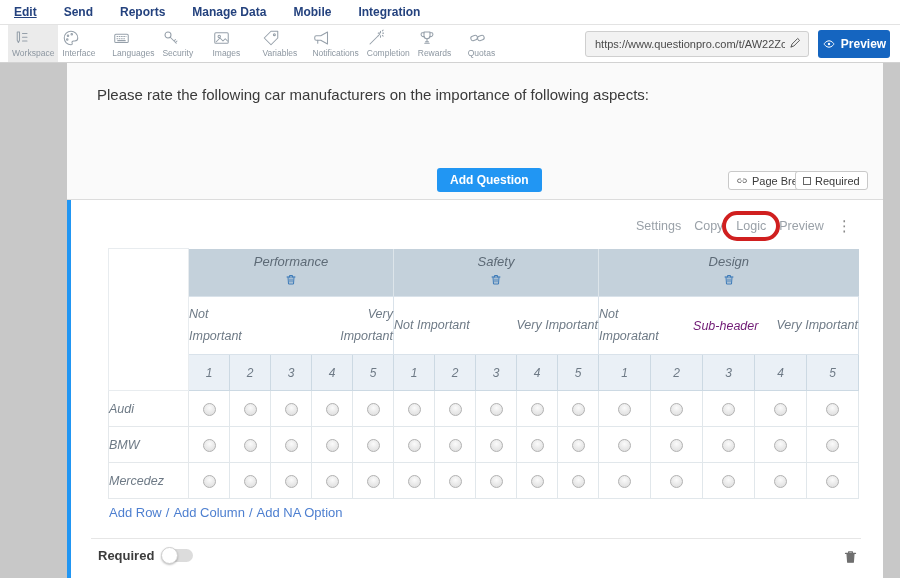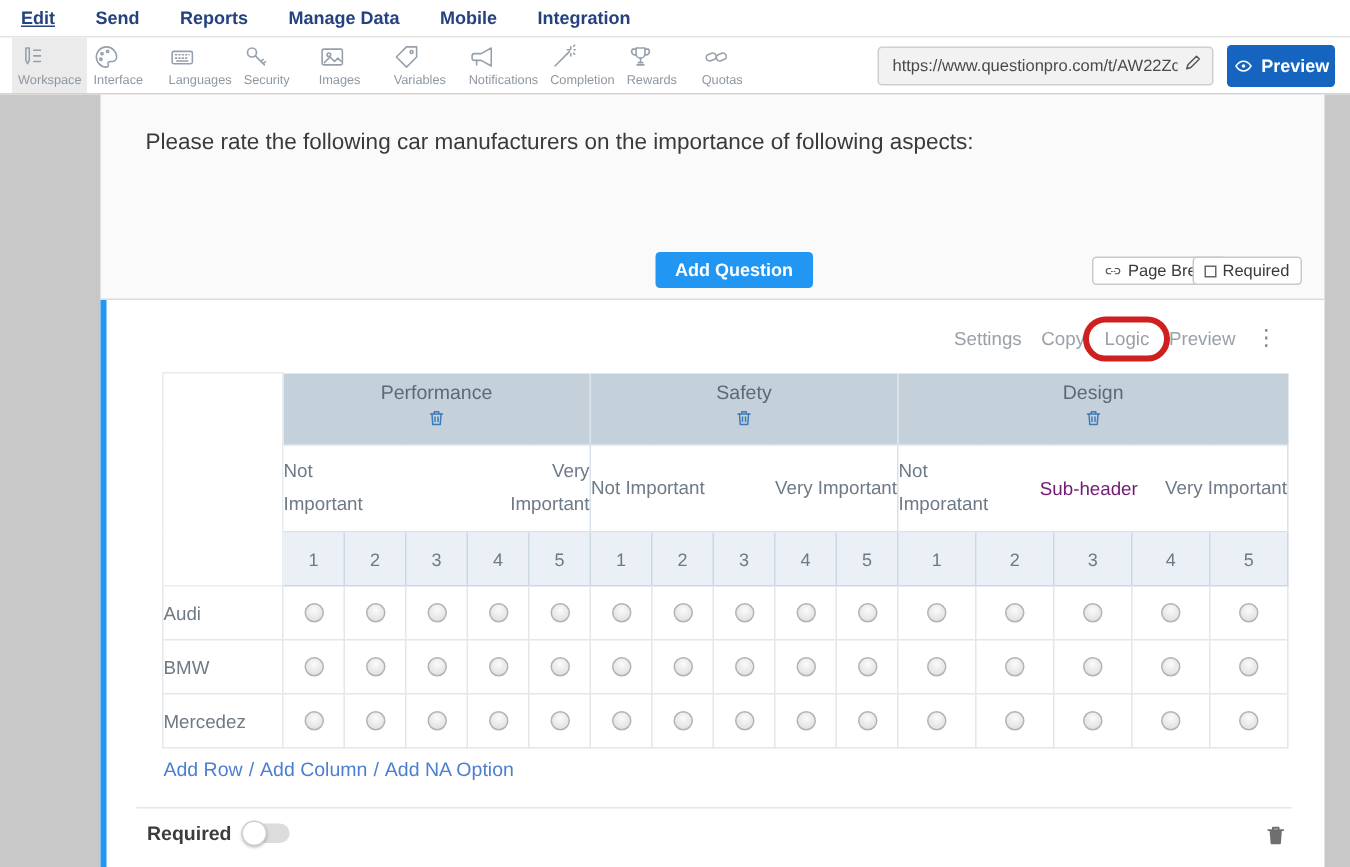--- a/index.html
+++ b/index.html
@@ -87,21 +87,21 @@
     font-size:12.5px; color:#9aa1a8;
   }
   .action-item { cursor:pointer; position:relative; }
   .red-oval {
     position:absolute; top:-8px; bottom:-8px; left:-14px; right:-14px;
     border:4px solid #d01f1f; border-radius:17px; pointer-events:none;
   }
   .dots { font-size:15px; color:#8a8a8a; cursor:pointer; letter-spacing:0; line-height:1; }
 
   
-  table.matrix { position:absolute; left:37px; top:48px; border-collapse:collapse; table-layout:fixed; }
+  table.matrix { position:absolute; left:37px; top:48px; border-collapse:collapse; table-layout:fixed;font-style:italic; }
   .matrix col.c-label { width:80px; }
   .matrix col.c-s { width:41px; }
   .matrix col.c-w { width:52px; }
   .matrix th, .matrix td { padding:0; font-weight:normal; }
   .corner { background:#fff; border:1px solid #e8ecef; }
   .g-head {
     background:#c4d1db; height:48px; text-align:center; vertical-align:middle;
     border-left:1px solid #dde5ea; border-bottom:1px solid #d9e2ea;
   }
   .g-name { font-size:13px; color:#5d6a76; }

